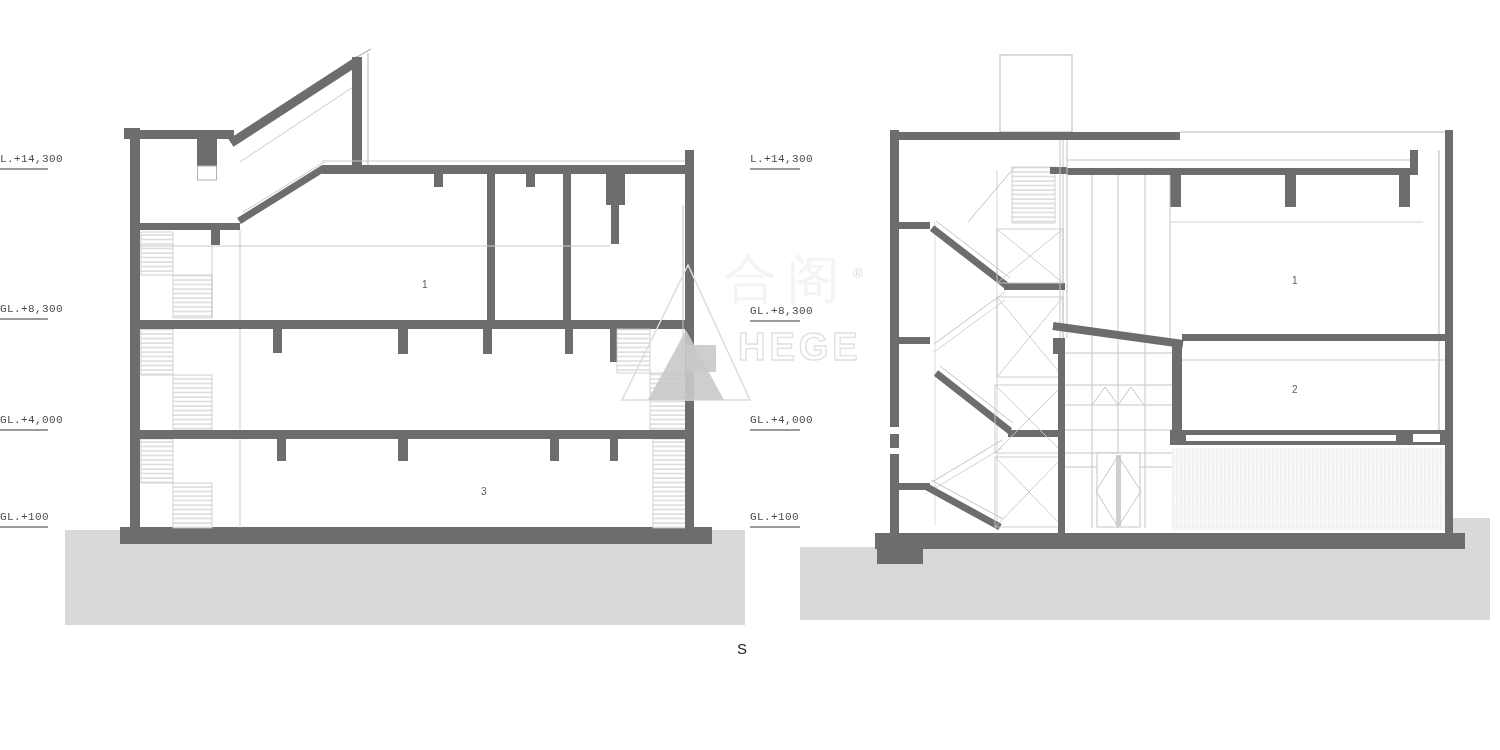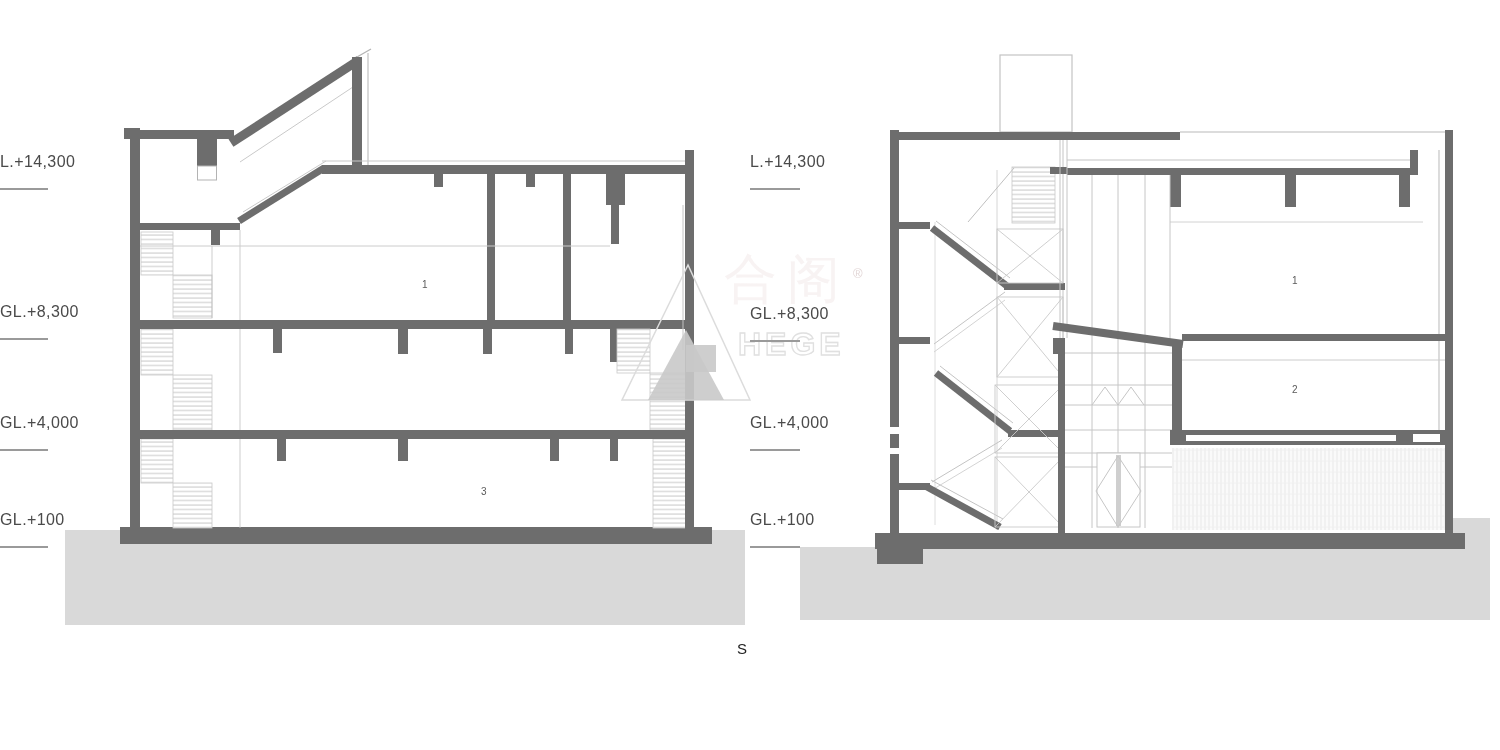--- a/index.html
+++ b/index.html
@@ -4,36 +4,36 @@
 <style>
   html,body{margin:0;padding:0;}
   body{
     width:1500px;height:750px;position:relative;background:#ffffff;overflow:hidden;
     font-family:"Liberation Sans", sans-serif;
   }
   .canvas{position:absolute;left:0;top:0;width:1500px;height:750px;}
   svg{display:block;}
   
   .lvl{
-    position:absolute;font-size:16px;letter-spacing:.4px;color:#4a4a4a;
-    border-bottom:2px solid #9a9a9a;padding-bottom:17px;white-space:nowrap;
+    position:absolute;font-size:11px;letter-spacing:.4px;color:#4a4a4a;
+    border-bottom:2px solid #9a9a9a;padding-bottom:3px;white-space:nowrap;font-family:Liberation Mono, monospace;
   }
   .lvl.colL{left:0;width:48px;}
   .lvl.colR{left:750px;width:50px;}
   
   .room{position:absolute;font-size:10px;color:#5a5a5a;}
   .caption{position:absolute;left:737px;top:640px;font-size:15px;color:#222;}
   
   .wm{position:absolute;pointer-events:none;}
   .wm-cjk{
     left:724px;top:252px;font-size:53px;line-height:1;letter-spacing:10px;
     color:rgba(214,182,182,0.16);
   }
   .wm-latin{
-    left:738px;top:326px;font-size:32px;font-weight:bold;letter-spacing:4px;
+    left:738px;top:326px;font-size:38px;font-weight:bold;letter-spacing:4px;
     color:#ffffff;-webkit-text-stroke:1.3px #e0e0e0;
     text-shadow:0 0 1px #e3e3e3;
   }
   .wm-reg{left:853px;top:266px;font-size:13px;color:#e2d6d6;}
 </style>
 </head>
 <body>
 
 <svg class="canvas" width="1500" height="750" viewBox="0 0 1500 750">
   <defs>

